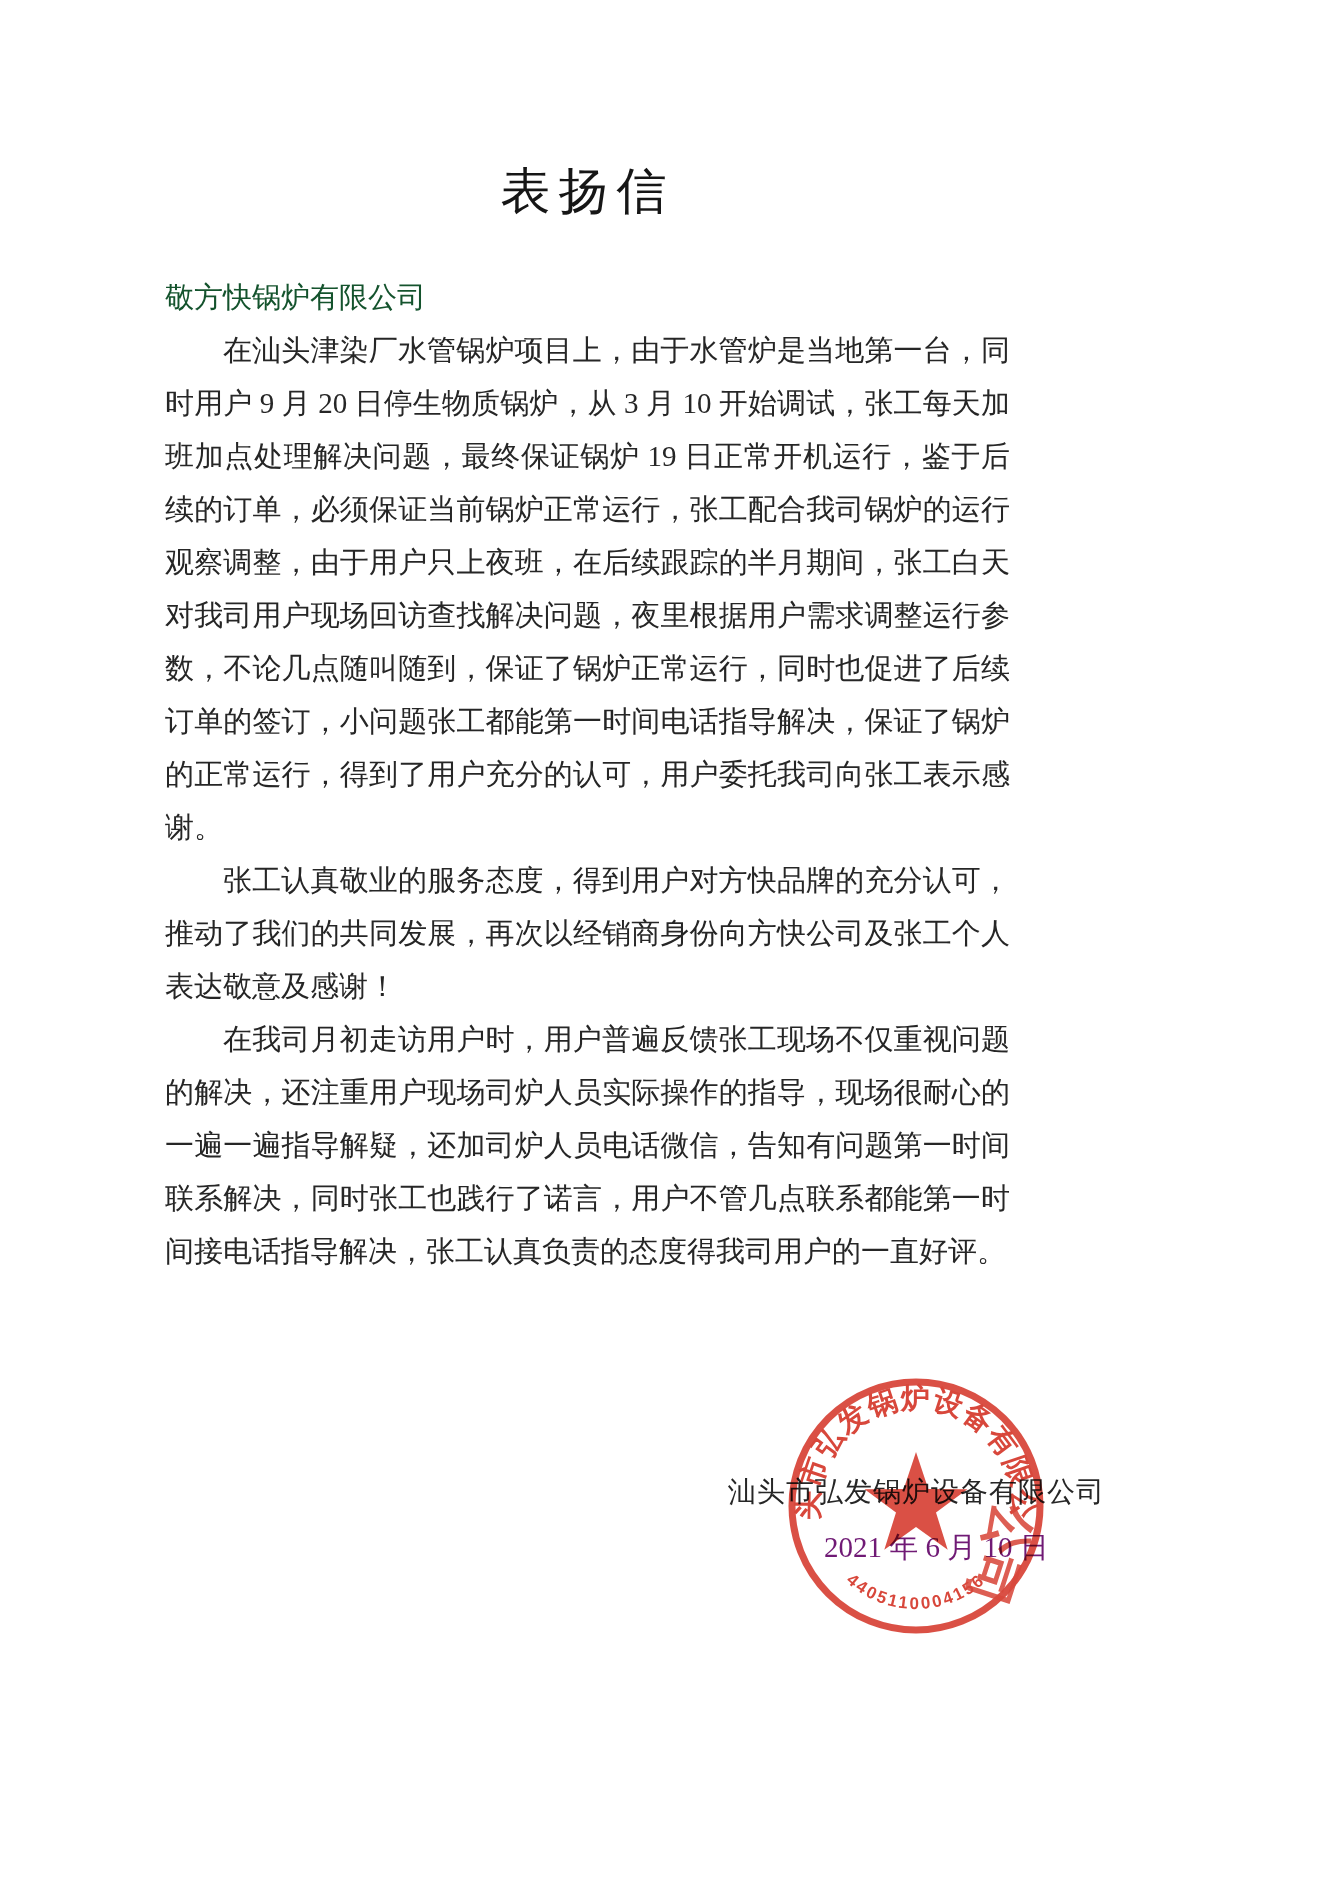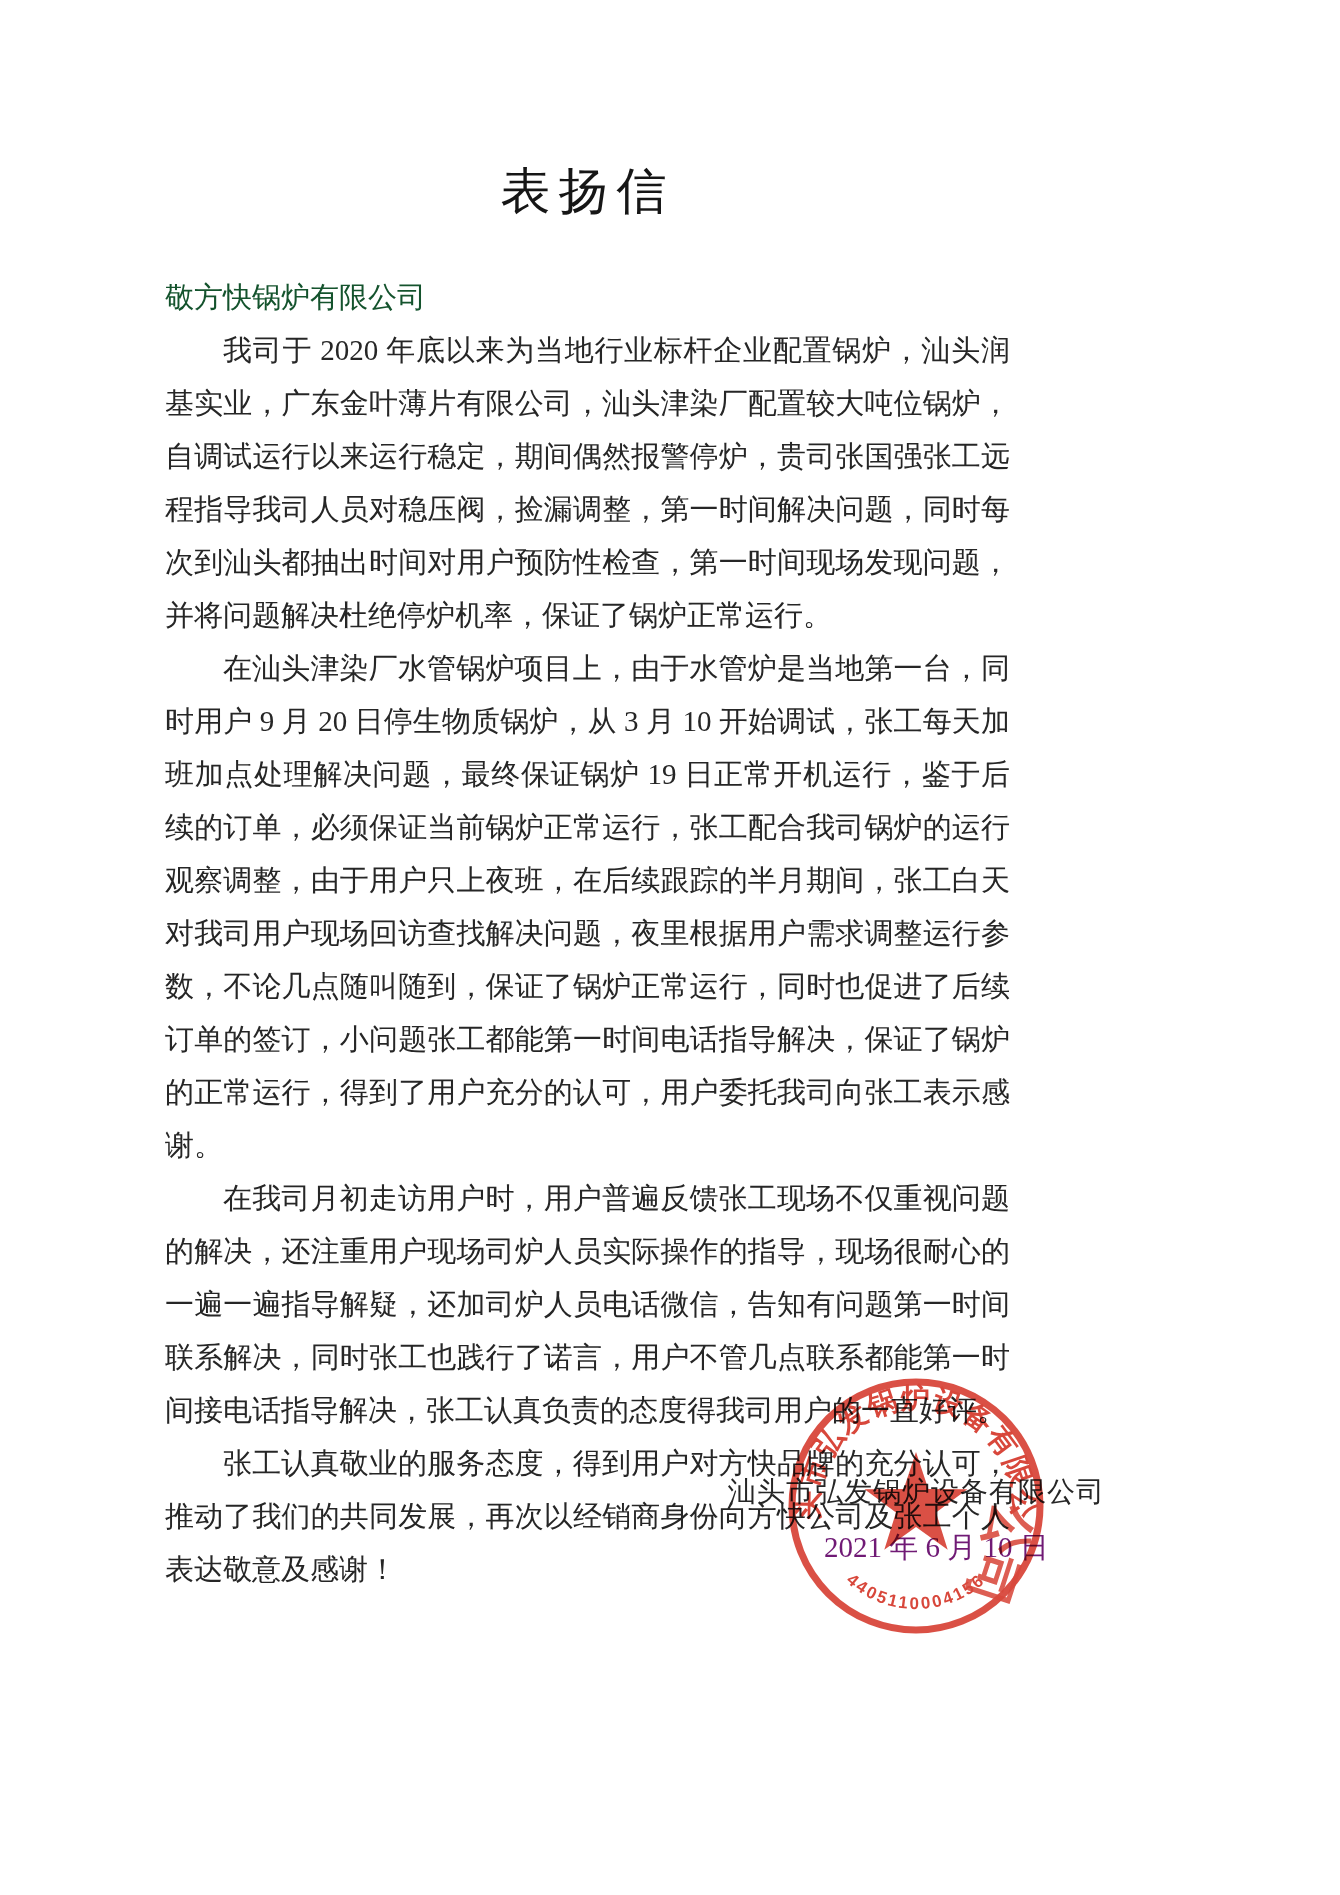--- a/index.html
+++ b/index.html
@@ -79,24 +79,23 @@
 </head>
 <body>
 
 <div class="page">
 
   <div class="doc-title">表扬信</div>
 
   <div class="salutation">敬方快锅炉有限公司</div>
 
   <div class="letter-body">
-    <p>我司于 2020 年底以来为当地行业标杆企业配置锅炉，汕头润基实业，广东金叶薄片有限公司，汕头津染厂配置较大吨位锅炉，自调试运行以来运行稳定，期间偶然报警停炉，贵司张国强张工远程指导我司人员对稳压阀，捡漏调整，第一时间解决问题，同时每次到汕头都抽出时间对用户预防性检查，第一时间现场发现问题，并将问题解决杜绝停炉机率，保证了锅炉正常运行。</p>
     <p>在汕头津染厂水管锅炉项目上，由于水管炉是当地第一台，同时用户 9 月 20 日停生物质锅炉，从 3 月 10 开始调试，张工每天加班加点处理解决问题，最终保证锅炉 19 日正常开机运行，鉴于后续的订单，必须保证当前锅炉正常运行，张工配合我司锅炉的运行观察调整，由于用户只上夜班，在后续跟踪的半月期间，张工白天对我司用户现场回访查找解决问题，夜里根据用户需求调整运行参数，不论几点随叫随到，保证了锅炉正常运行，同时也促进了后续订单的签订，小问题张工都能第一时间电话指导解决，保证了锅炉的正常运行，得到了用户充分的认可，用户委托我司向张工表示感谢。</p>
+    <p>张工认真敬业的服务态度，得到用户对方快品牌的充分认可，推动了我们的共同发展，再次以经销商身份向方快公司及张工个人表达敬意及感谢！</p>
     <p>在我司月初走访用户时，用户普遍反馈张工现场不仅重视问题的解决，还注重用户现场司炉人员实际操作的指导，现场很耐心的一遍一遍指导解疑，还加司炉人员电话微信，告知有问题第一时间联系解决，同时张工也践行了诺言，用户不管几点联系都能第一时间接电话指导解决，张工认真负责的态度得我司用户的一直好评。</p>
-    <p>张工认真敬业的服务态度，得到用户对方快品牌的充分认可，推动了我们的共同发展，再次以经销商身份向方快公司及张工个人表达敬意及感谢！</p>
   </div>
 
   <div class="signature">汕头市弘发锅炉设备有限公司</div>
 
   <div class="sig-date">2021 年 6 月 10 日</div>
 
   <svg class="seal" viewBox="0 0 312 312" xmlns="http://www.w3.org/2000/svg">
     <defs>
       <path id="ringArc" d="M 62.3 184.7 A 98 98 0 1 1 249.7 184.7" fill="none"></path>
       <path id="numArc" d="M 71.6 215.1 A 103 103 0 0 0 240.4 215.1" fill="none"></path>

